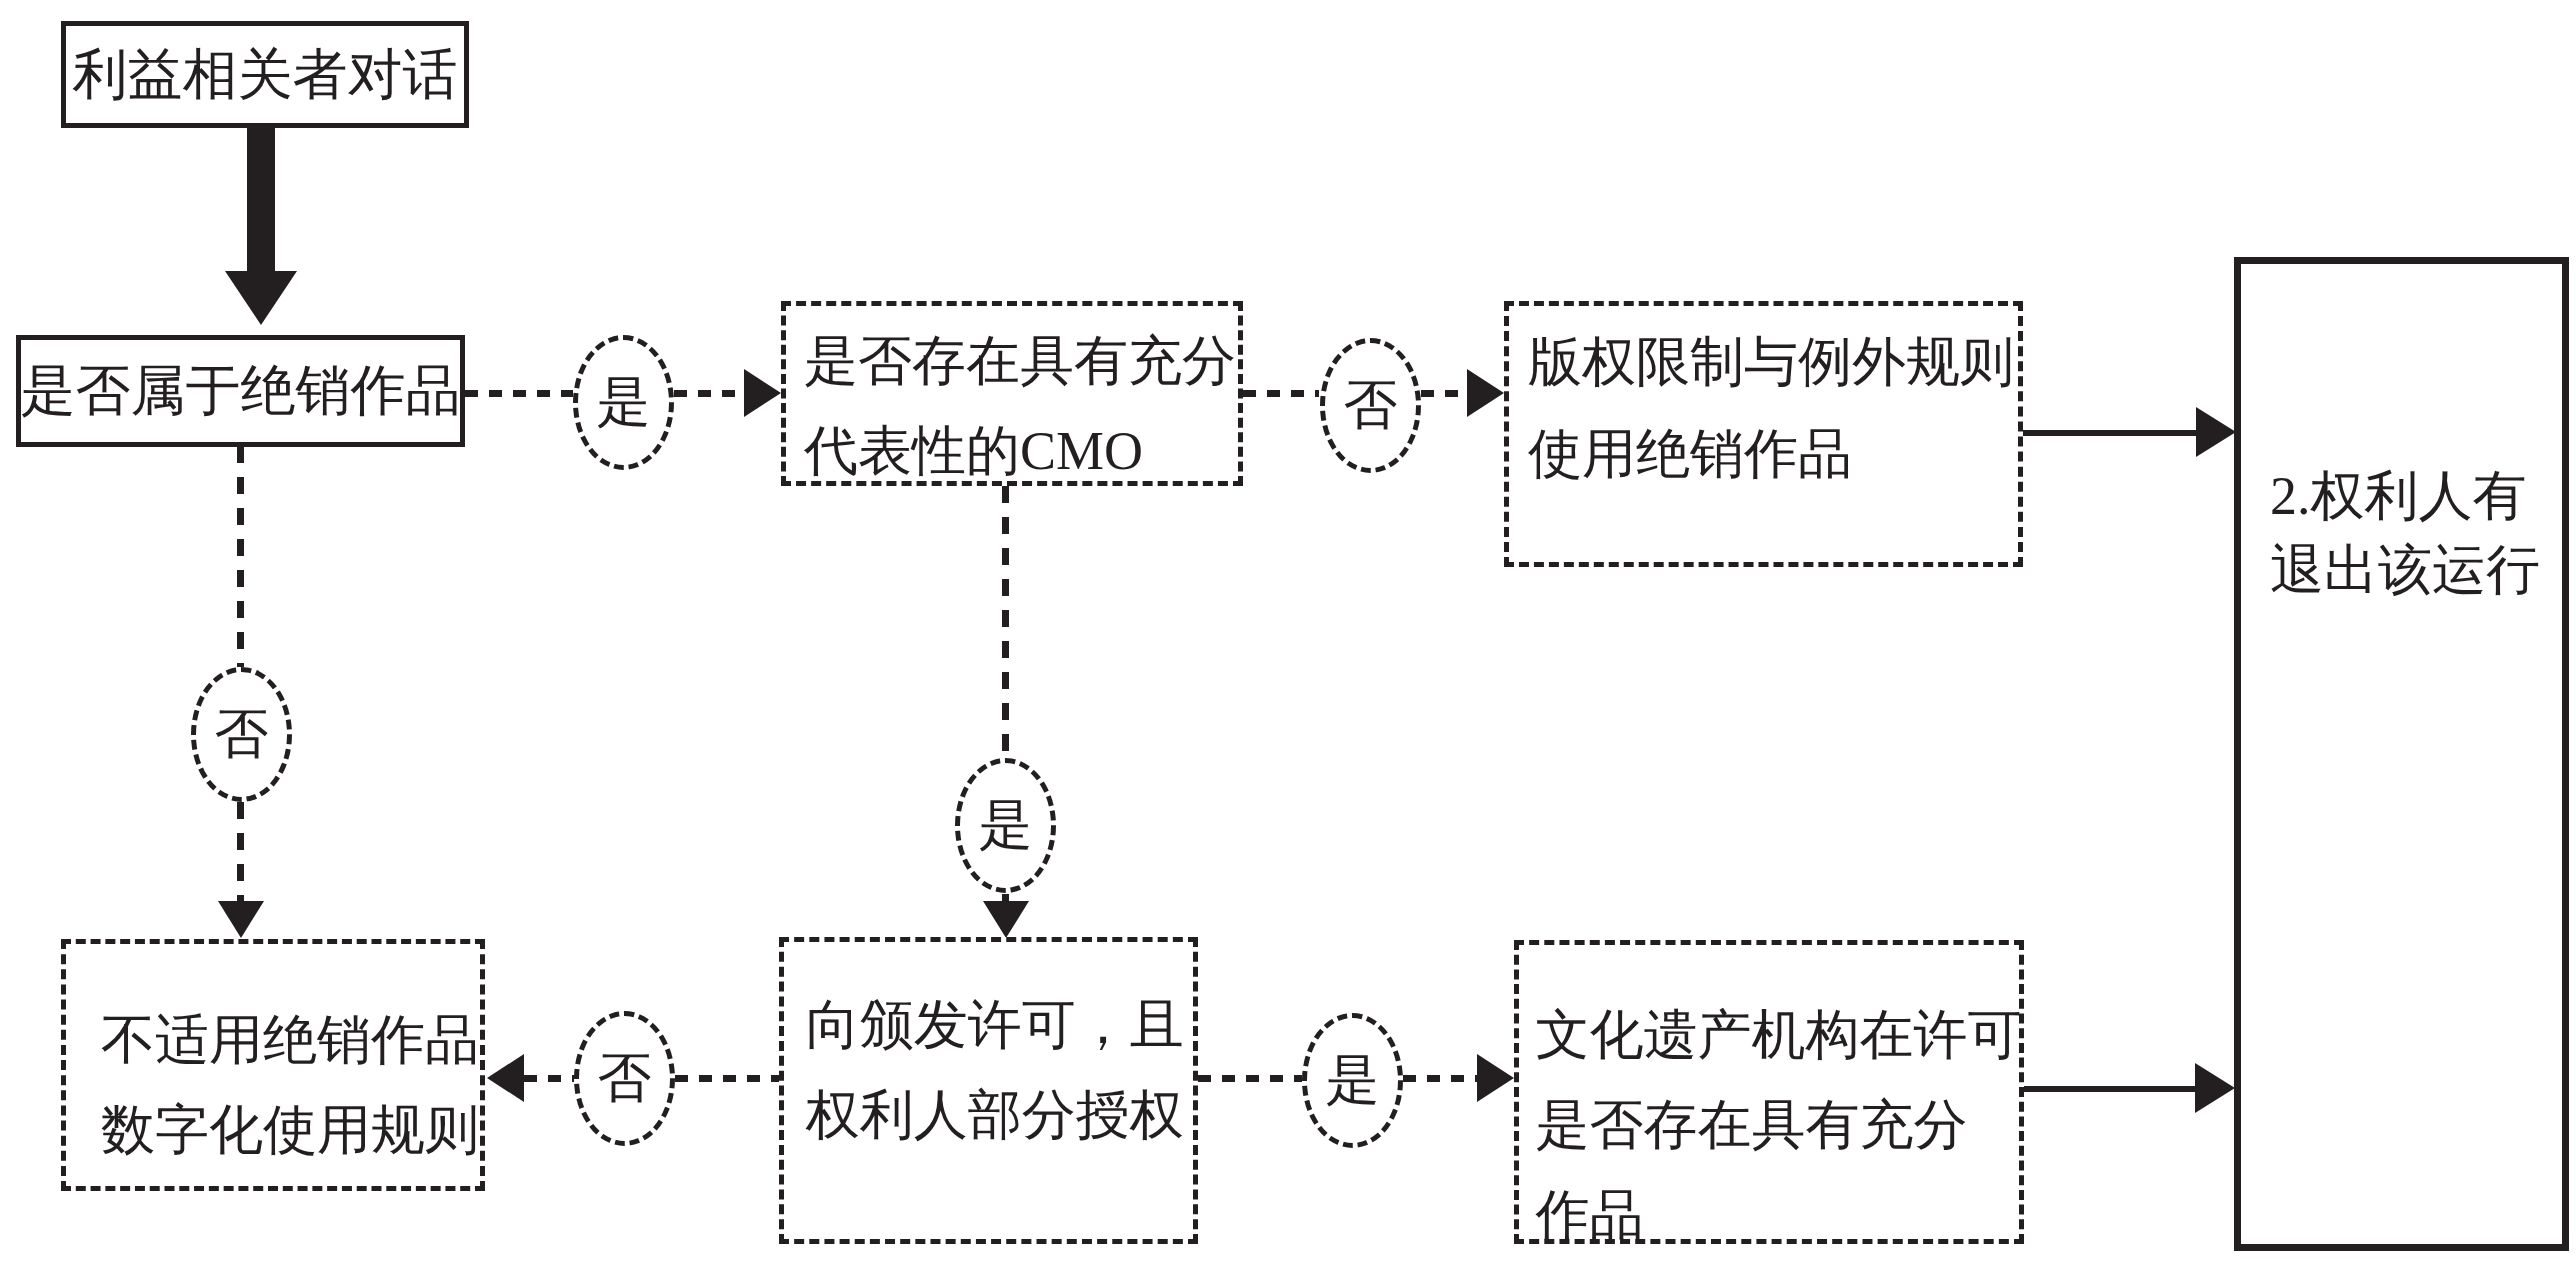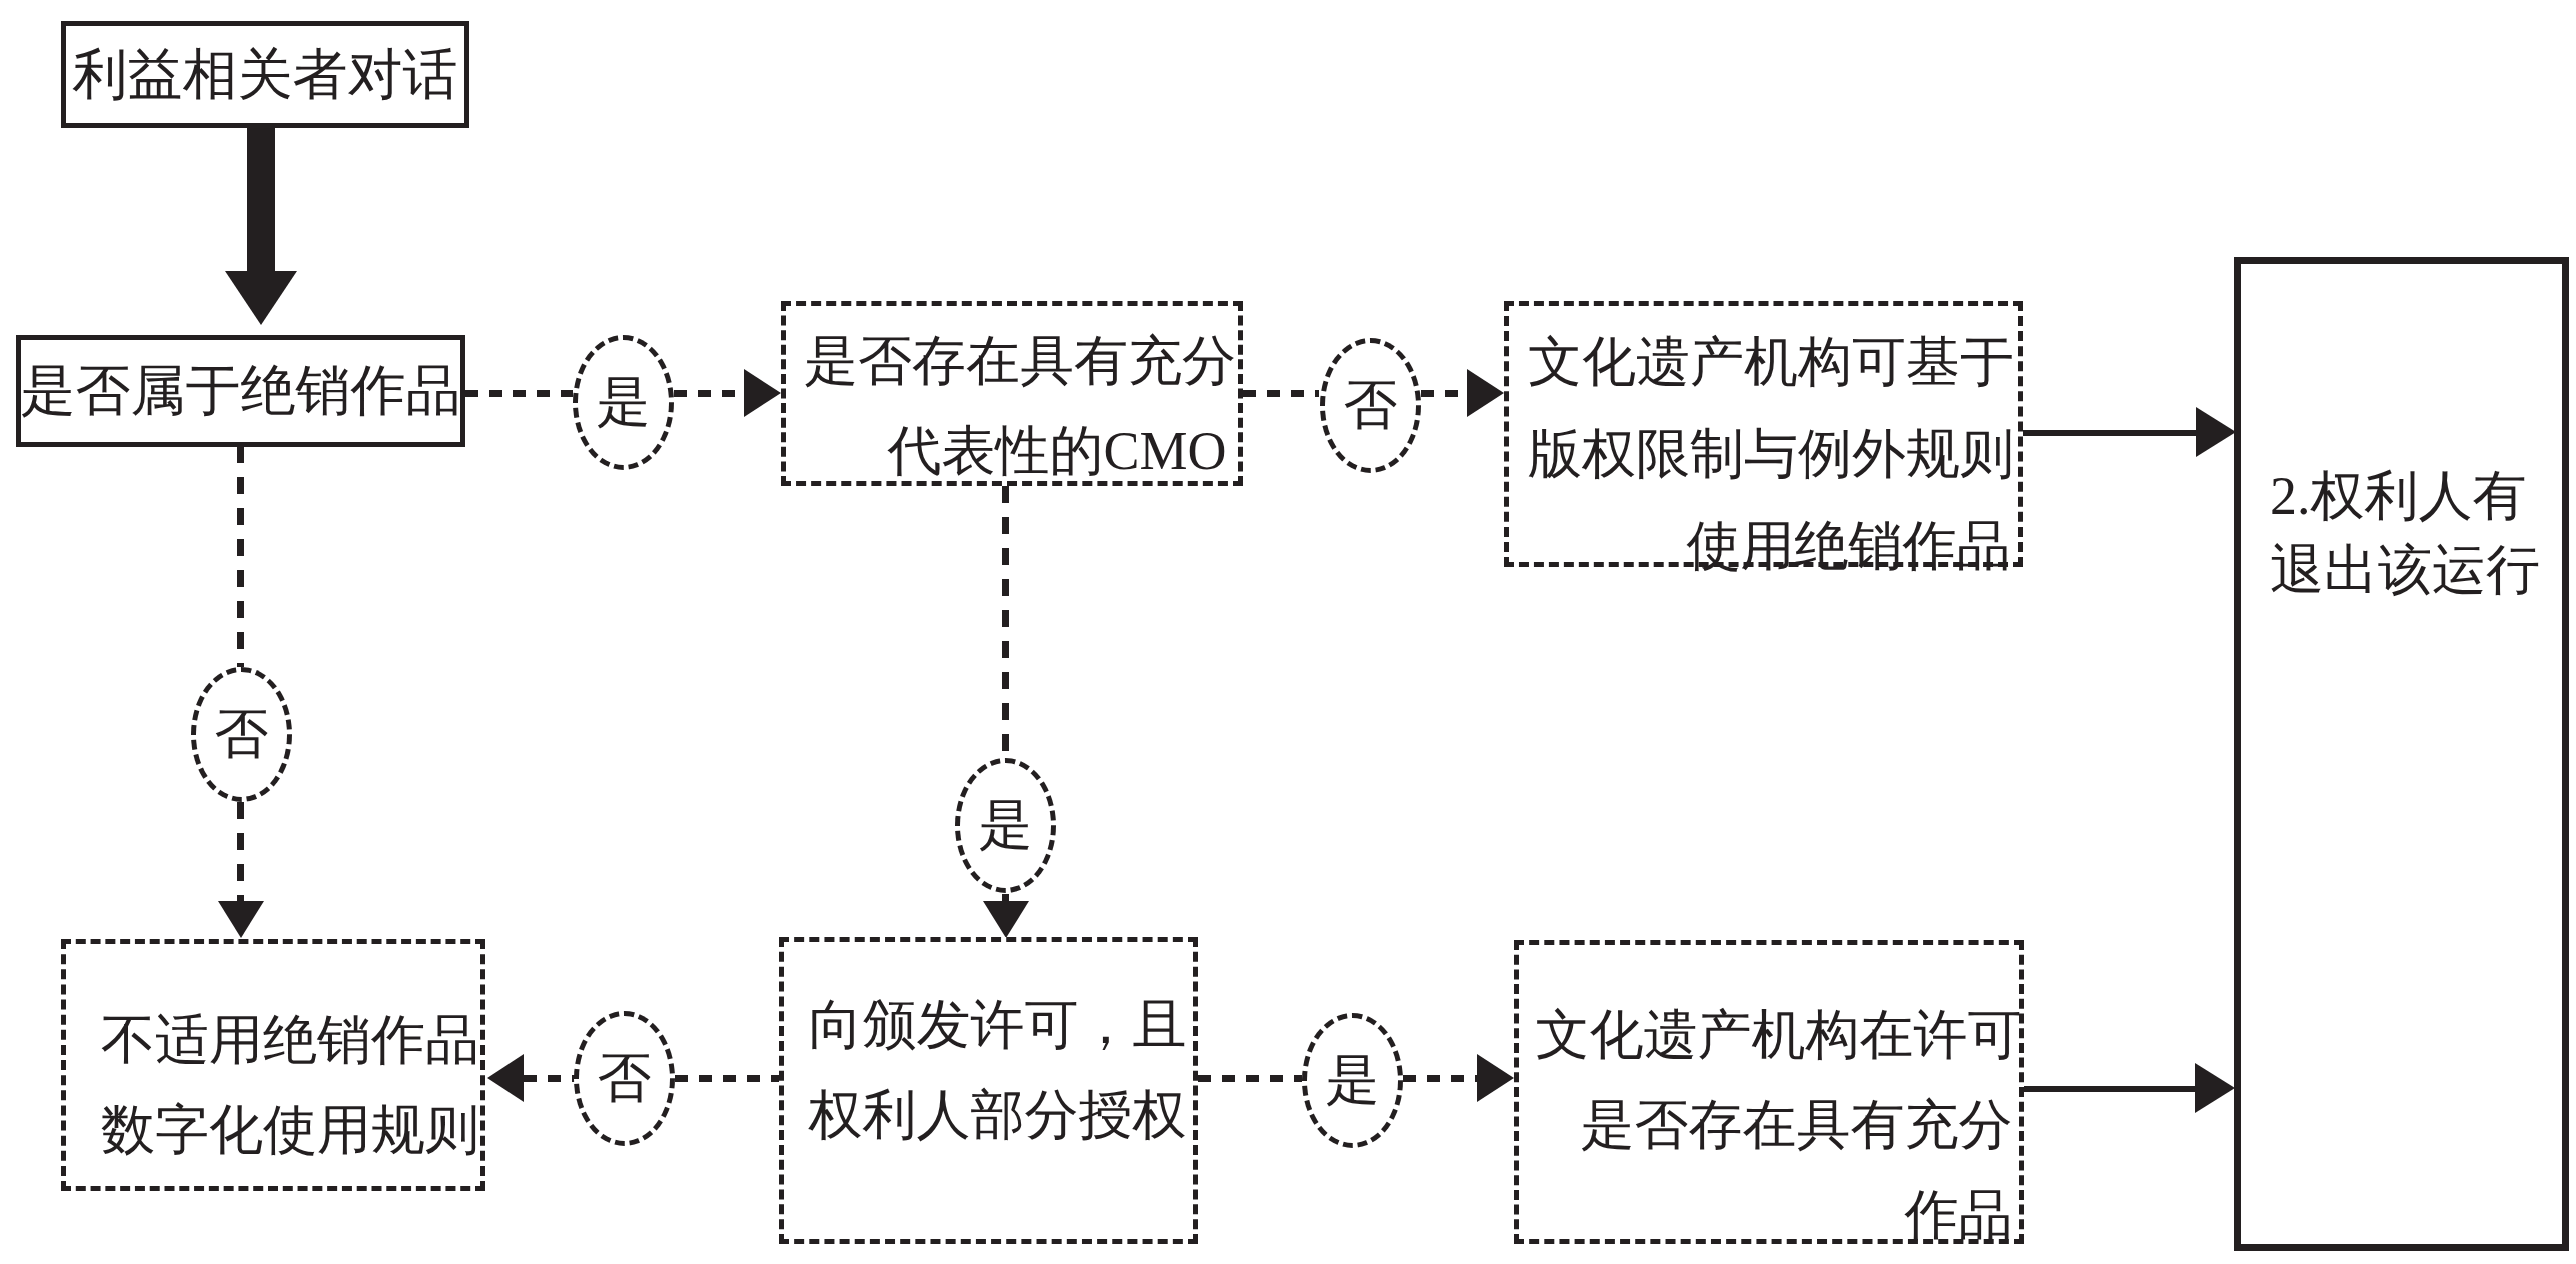--- a/index.html
+++ b/index.html
@@ -11,21 +11,21 @@
     position:relative;
     width:2576px;height:1264px;
     background:var(--bg);
     font-family:"Liberation Serif","DejaVu Serif",serif;
     color:var(--ink);
     overflow:hidden;
     border-radius:13px;
   }
   .node{position:absolute;box-sizing:border-box;background:var(--bg);}
   .solid-box{border:5.7px solid var(--ink);}
-  .dash-box{border:5.1px dashed var(--ink);text-align:right;}
+  .dash-box{border:5.1px dashed var(--ink);}
   .center-text{display:flex;align-items:center;justify-content:center;text-align:center;}
   .lines{font-size:54px;line-height:90px;white-space:nowrap;}
   .single{font-size:55px;white-space:nowrap;}
   .ellipse{
     position:absolute;box-sizing:border-box;
     width:101px;height:135px;
     border:5.7px dashed var(--ink);border-radius:50%;
     display:flex;align-items:center;justify-content:center;
     font-size:54px;background:var(--bg);
   }
@@ -72,21 +72,20 @@
 
   <div class="hdash" style="left:1243px;top:390px;width:76px;"></div>
   <div class="ellipse" style="left:1320px;top:338px;">
     <span>否</span>
   </div>
   <div class="hdash" style="left:1421px;top:390px;width:48px;"></div>
   <div class="tri tri-right" style="left:1467px;top:369px;"></div>
 
   <div class="node dash-box" style="left:1504px;top:301px;width:519px;height:266px;padding:10.2px 7.6px 0 19px;">
     <div class="lines" style="line-height:92px;">
-      <div>文化遗产机构可基于</div>
       <div>版权限制与例外规则</div>
       <div>使用绝销作品</div>
     </div>
   </div>
 
   <div class="hsolid" style="left:2023px;top:430px;width:173px;"></div>
   <div class="tri tri-right-big" style="left:2196px;top:407px;"></div>
 
   <div class="node tall-box" style="left:2234px;top:257px;width:335px;height:994px;">
     <div class="lines block2">

